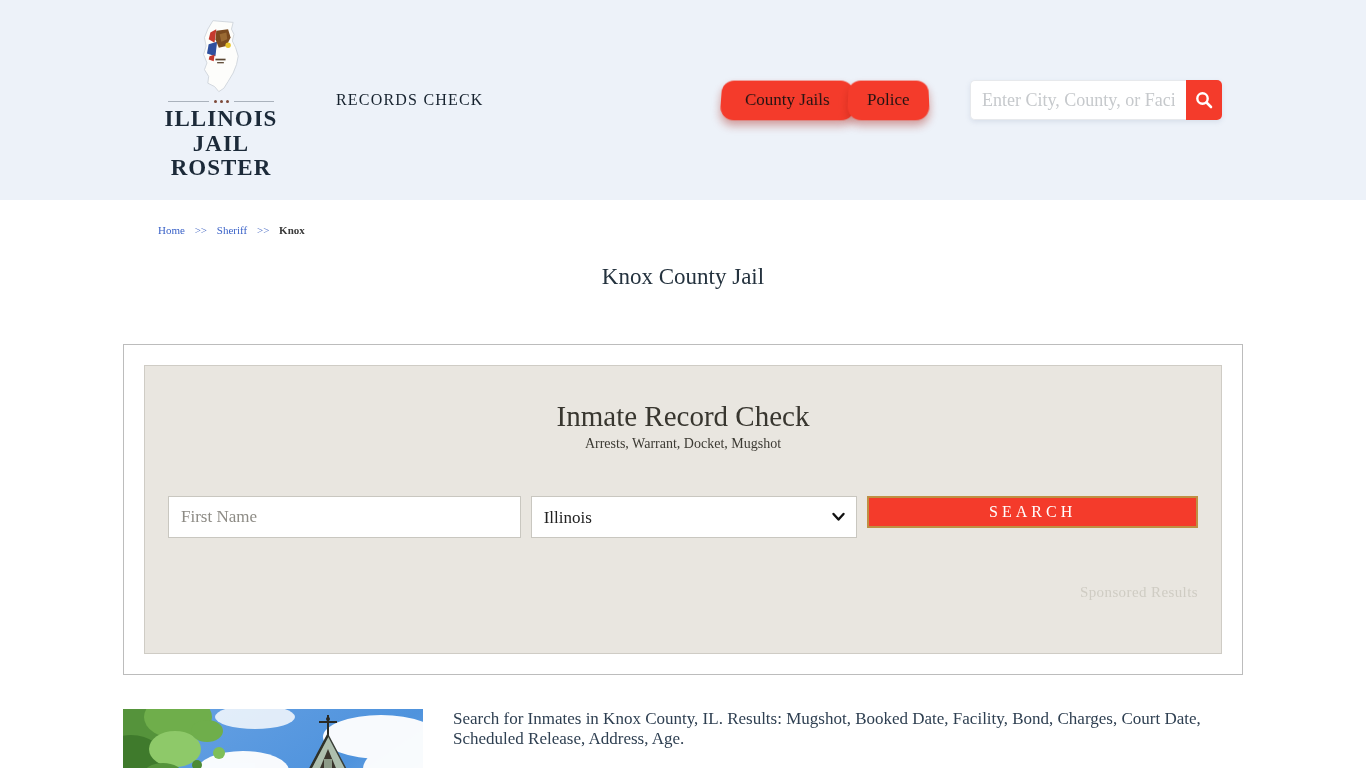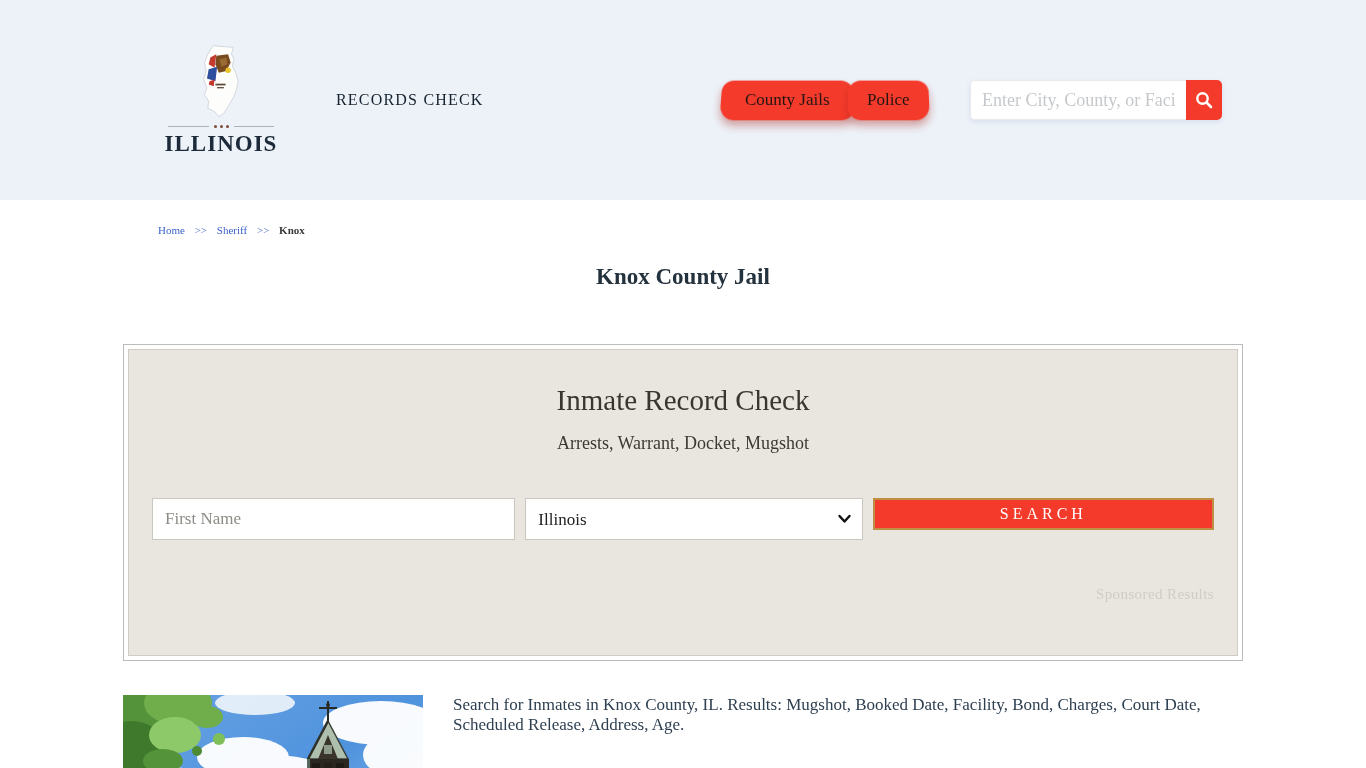--- a/index.html
+++ b/index.html
@@ -35,27 +35,27 @@
   .header-search button { width:36px; height:40px; background:#f43b2b; border:none;
                           border-radius:0 5px 5px 0; cursor:pointer; display:flex;
                           align-items:center; justify-content:center; }
 
   
   .breadcrumb { margin:24px 12px 0 158px; font-size:11px; color:#3a62c8; }
   .breadcrumb a { color:#3a62c8; text-decoration:none; cursor:pointer; }
   .breadcrumb .sep { margin:0 7px; color:#4a6cc4; }
   .breadcrumb .current { color:#3a3a3a; font-weight:bold; }
 
-  .page-title { text-align:center; margin-top:28px; font-size:23px; font-weight:bold; color:#24323e; }
-
-  
-  .panel { width:1120px; margin:54px auto 0; border:1px solid #bcbcbc; background:#fff; padding:4px; }
+  .page-title { text-align:center; margin-top:28px; font-size:23px; font-weight:normal; color:#24323e; }
+
+  
+  .panel { width:1120px; margin:54px auto 0; border:1px solid #bcbcbc; background:#fff; padding:20px; }
   .panel-inner { background:#e9e6e0; border:1px solid #cfccc5; text-align:center; padding:34px 23px 52px; }
   .panel-title { font-size:29px; font-weight:normal; color:#38362f; }
-  .panel-sub { font-size:18px; color:#3c3a33; margin-top:16px; }
+  .panel-sub { font-size:14px; color:#3c3a33; margin-top:3px; }
 
   .form-row { display:flex; gap:10px; margin-top:44px; align-items:flex-start; }
   .form-row .field { flex:1; height:42px; border:1px solid #c9c7c0; background:#fff;
                      font-size:17px; font-family:"Liberation Serif", serif; padding:0 12px;
                      color:#4d7c0f; outline:none; min-width:0; }
   .form-row .field::placeholder { color:#8d8b85; }
   .select-wrap { flex:1; position:relative; min-width:0; }
   .select-wrap select { width:100%; height:42px; border:1px solid #c9c7c0; background:#fff;
                         font-size:17px; font-family:"Liberation Serif", serif; color:#222;
                         padding:0 12px; appearance:none; -webkit-appearance:none; border-radius:0; outline:none; }
@@ -92,20 +92,21 @@
     <div class="logo-divider">
       <span class="rule"></span>
       <span class="dots">
           <i></i>
           <i></i>
           <i></i>
         </span>
       <span class="rule"></span>
     </div>
     <div class="logo-text">ILLINOIS</div>
+    <div class="logo-text">JAIL ROSTER</div>
   </div>
 
   <div class="tagline">RECORDS CHECK</div>
 
   <div class="nav">
     <button class="tab-btn">County Jails</button>
     <button class="tab-btn police">Police</button>
   </div>
 
   <div class="header-search">

